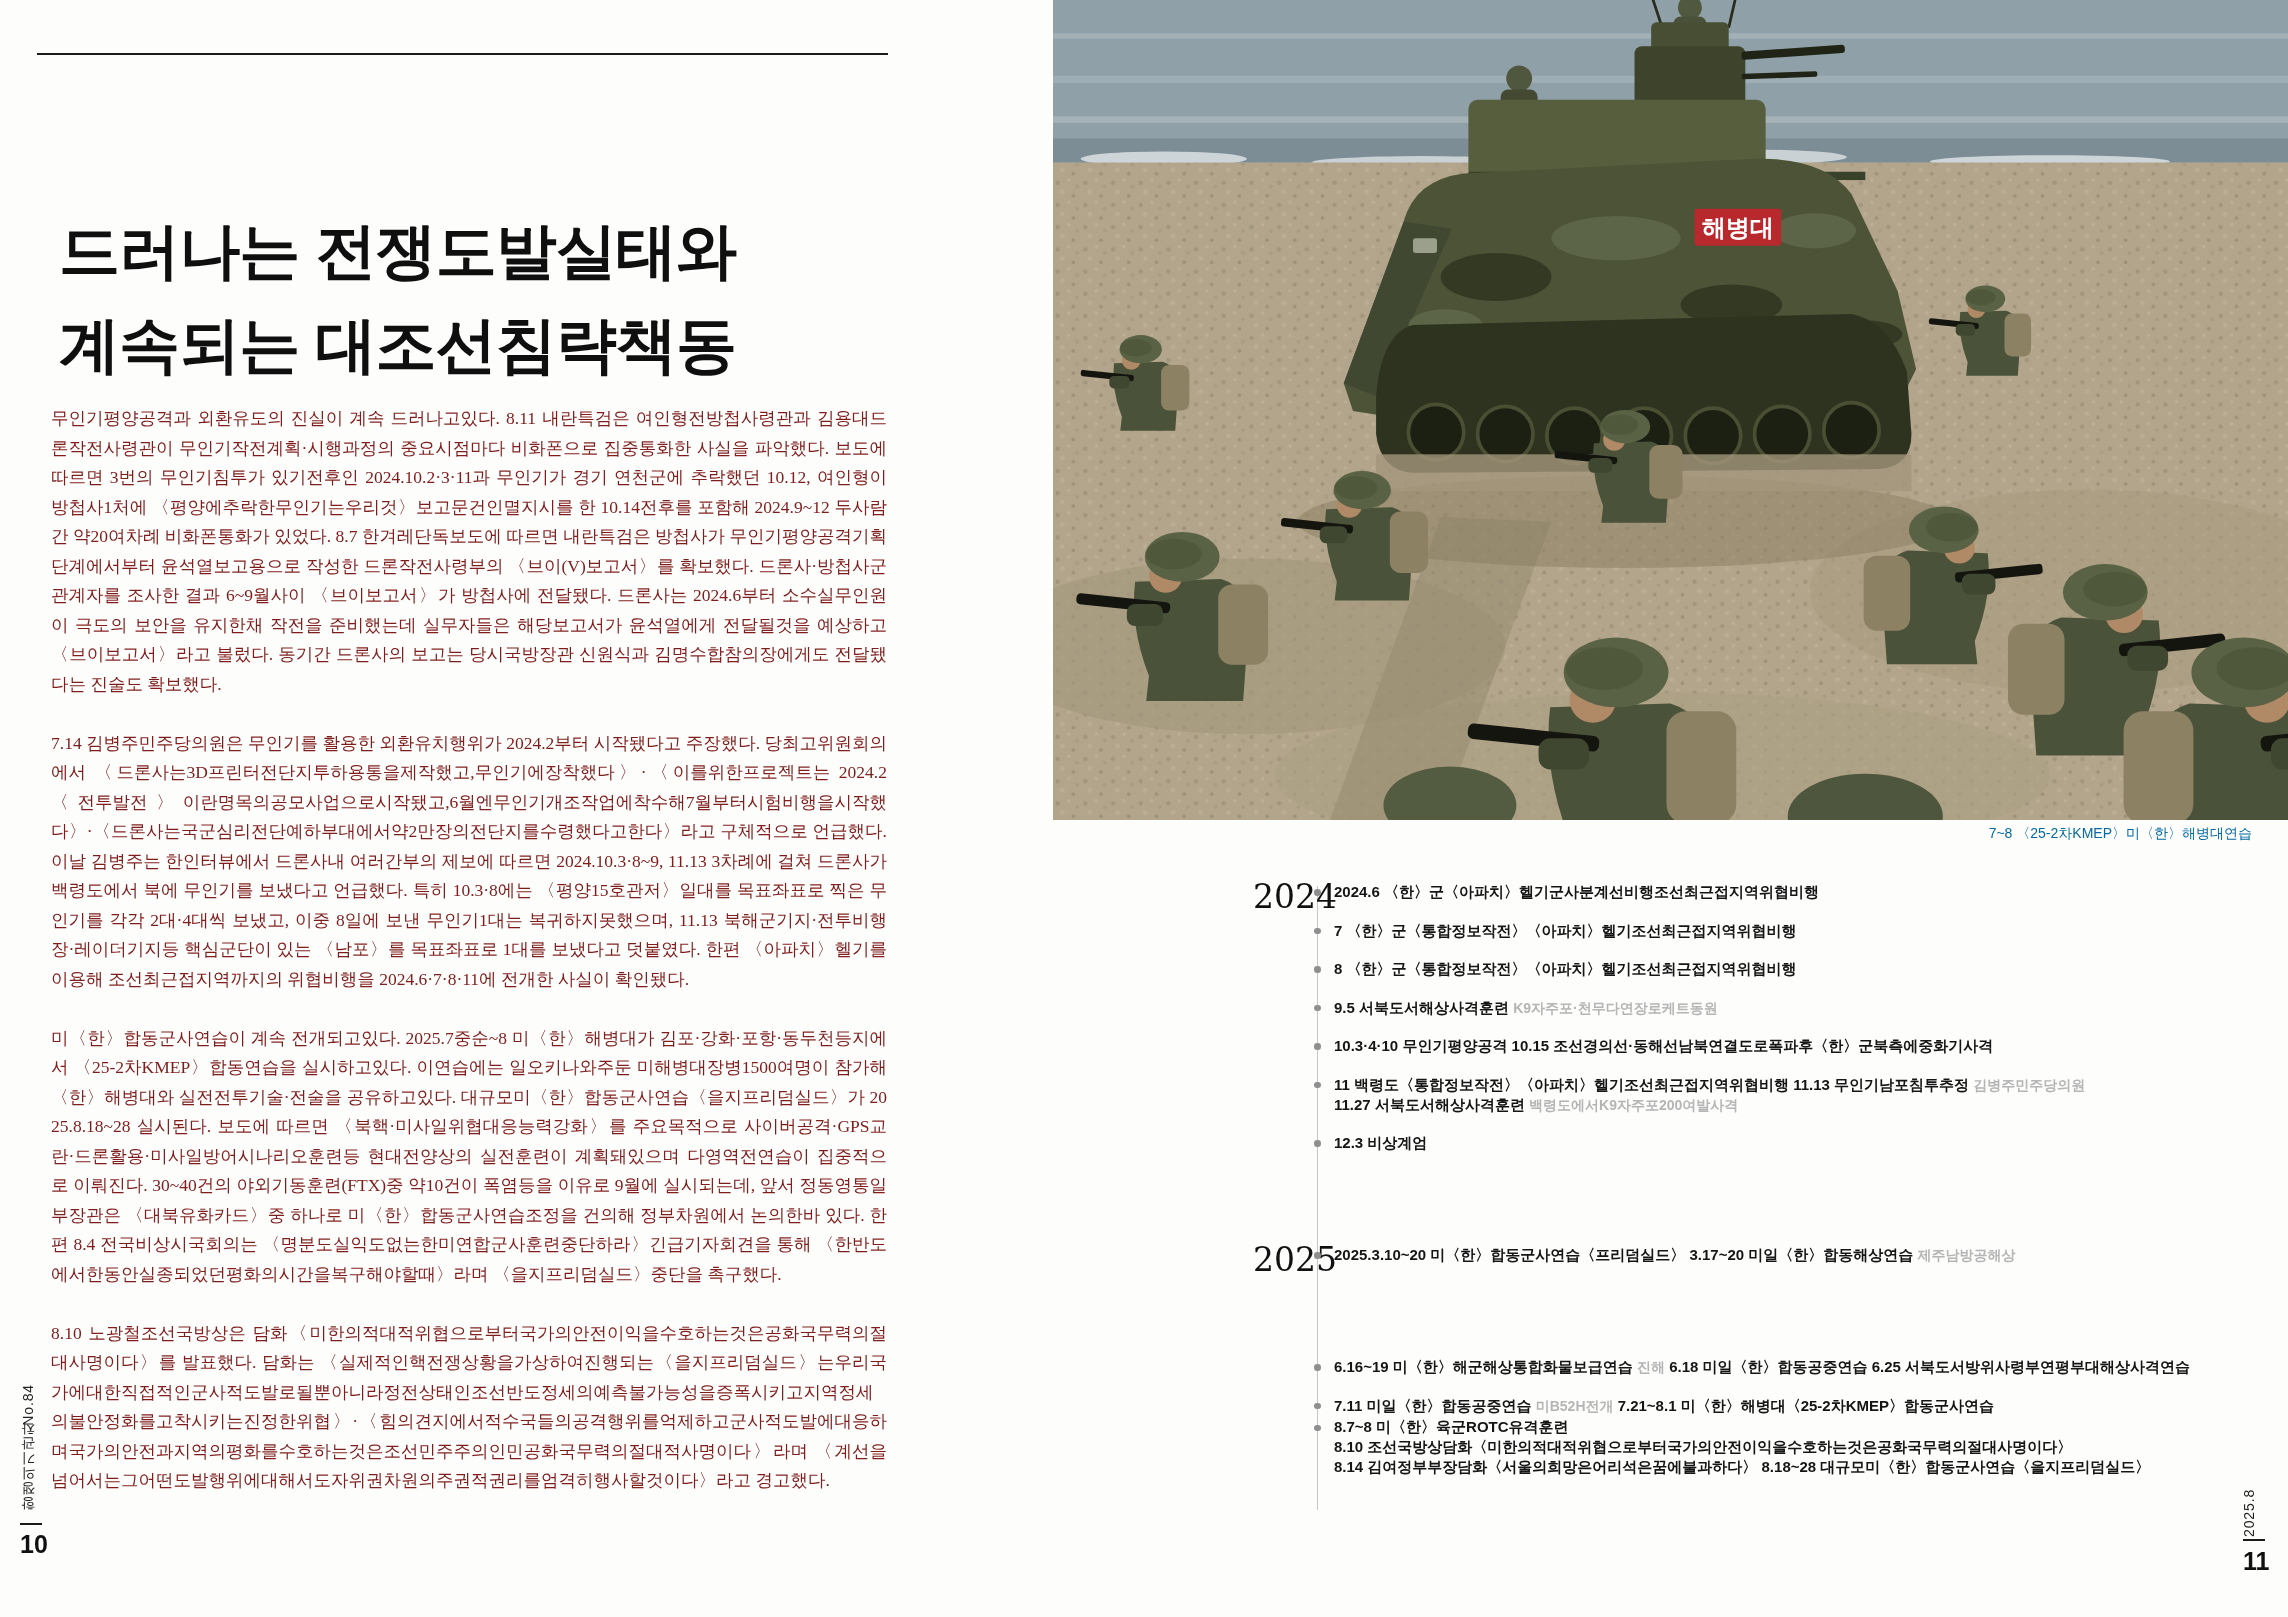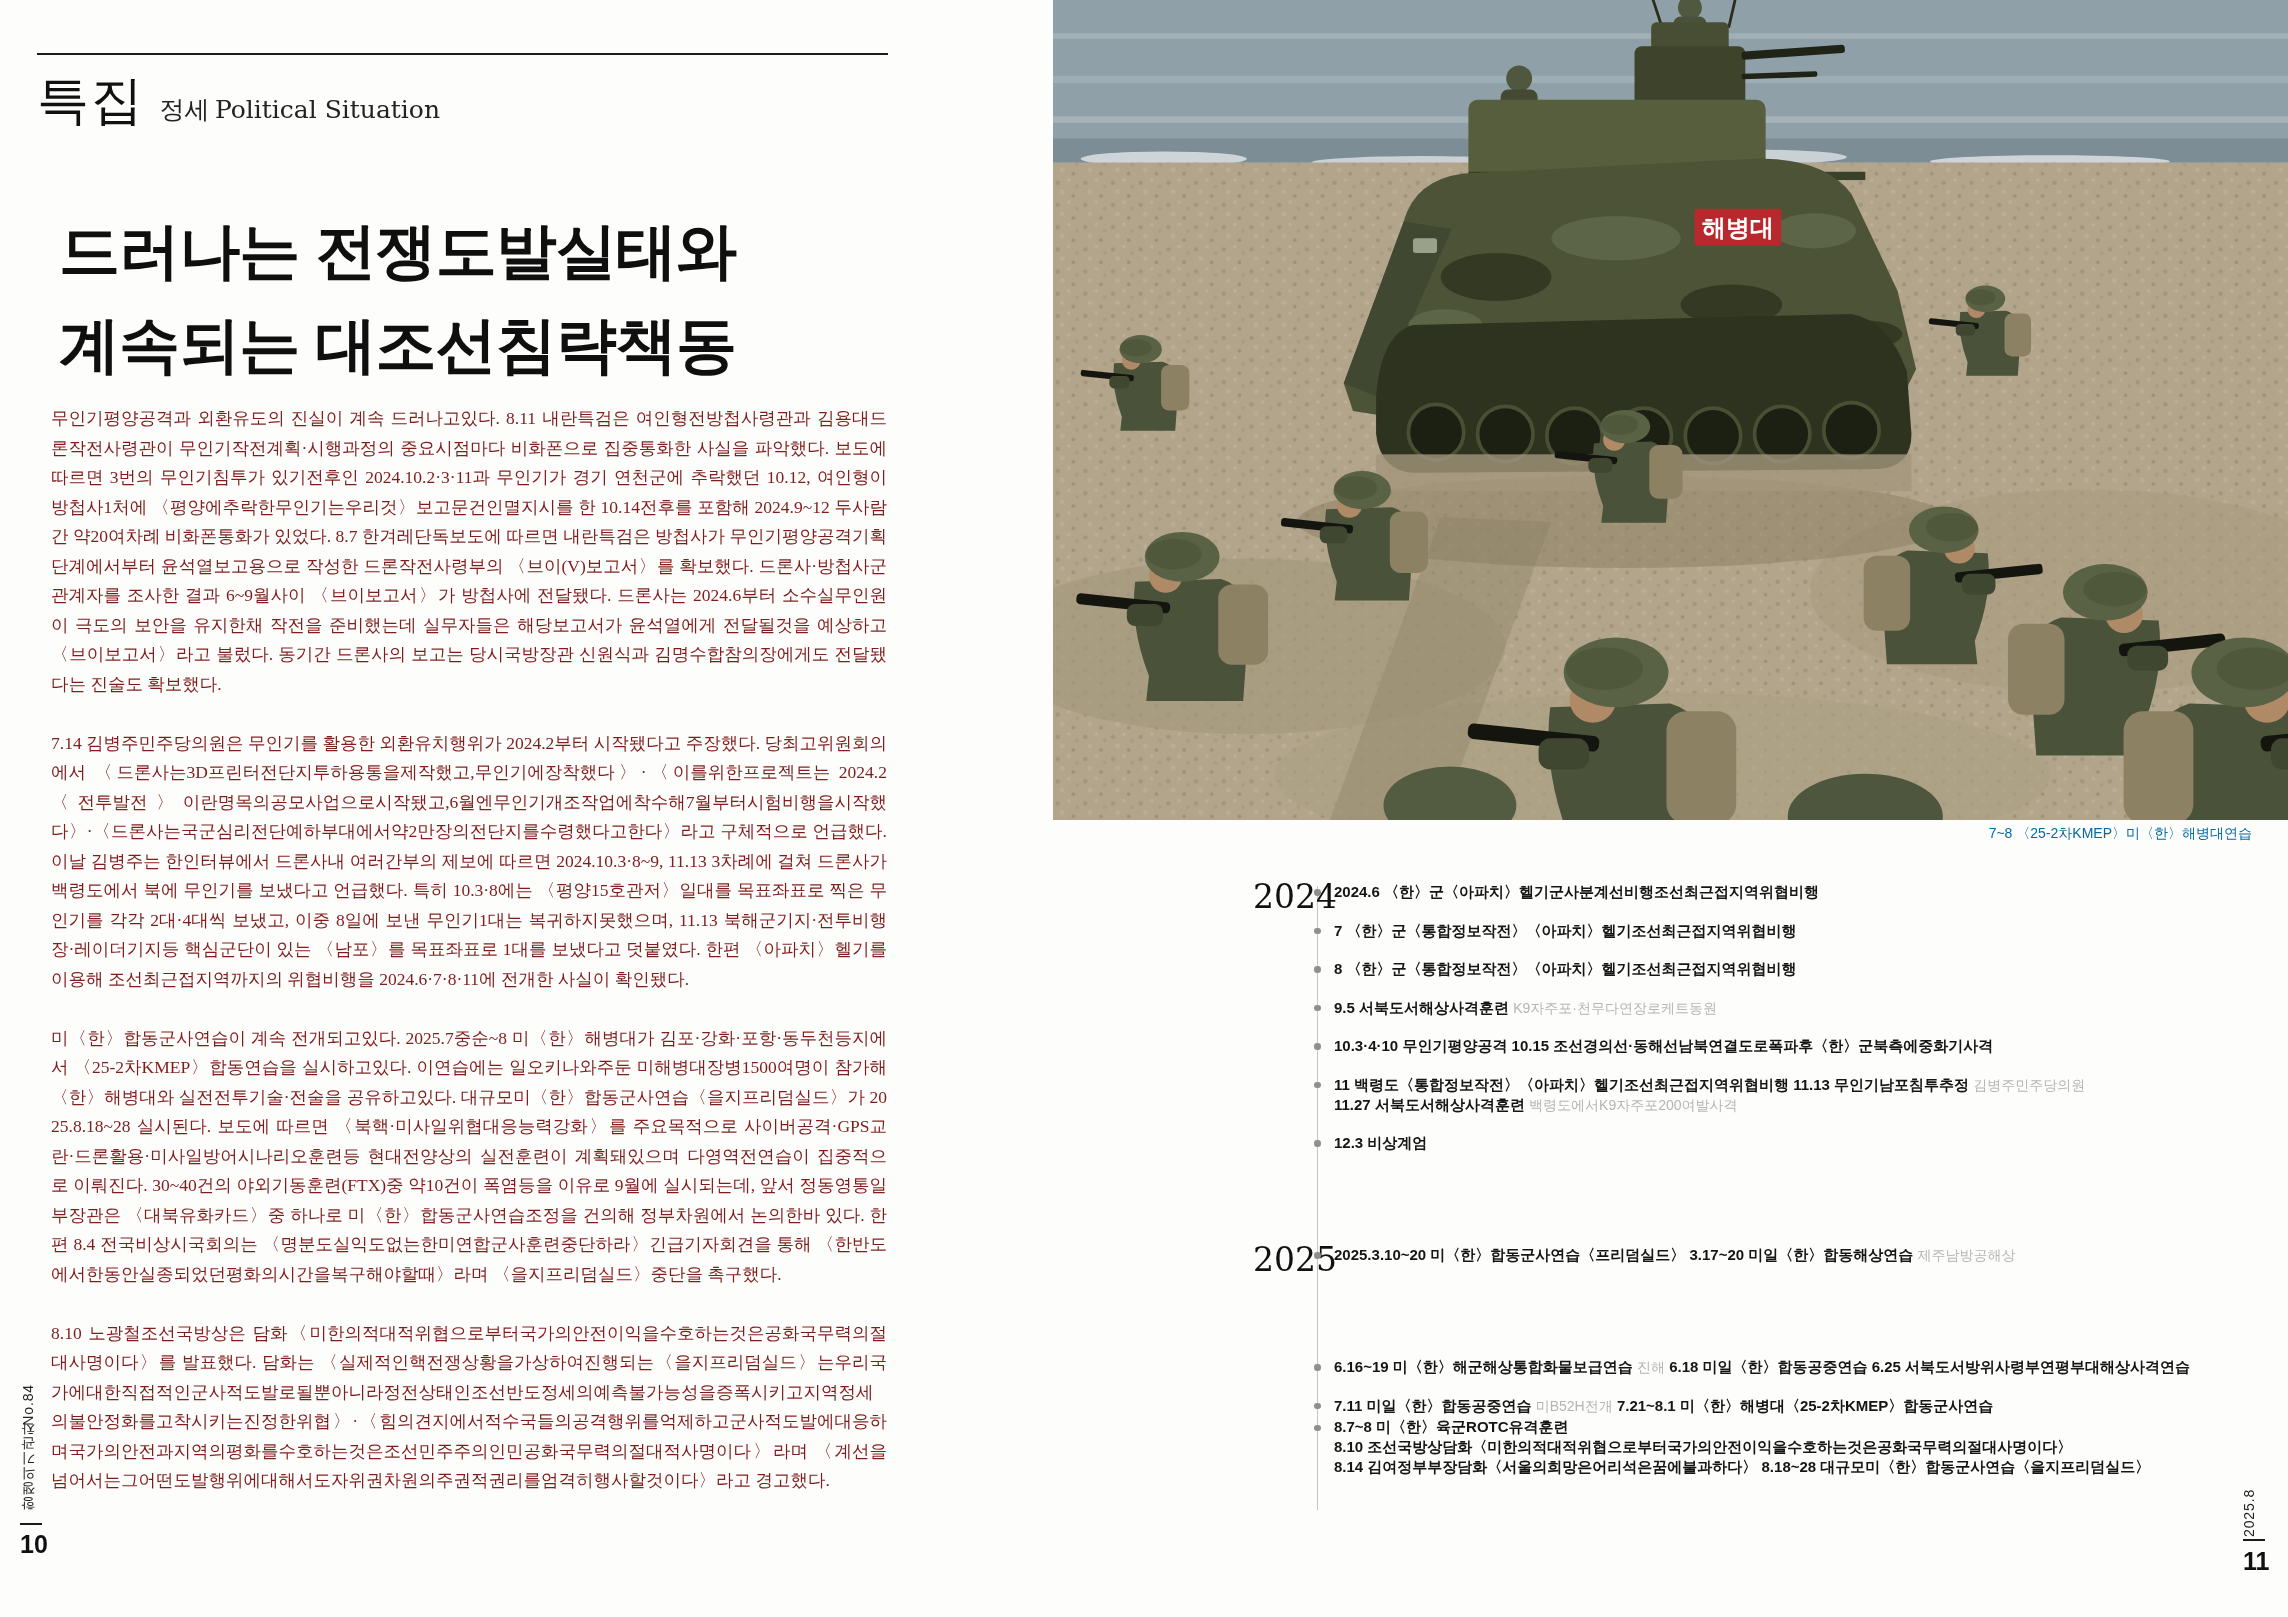--- a/index.html
+++ b/index.html
@@ -34,32 +34,29 @@
   .tl-rail{position:absolute;left:64px;top:3.7px;height:624px;width:0.9px;background:#c6c6c6;}
   .tl-group{position:relative;}
   .tl-group.gap-wide{margin-top:92px;}
   .tl-year{position:absolute;left:0;top:-5.5px;font-family:"DejaVu Serif","Liberation Serif",serif;font-size:33px;color:#111;}
   .tl-entry{position:relative;padding-left:81px;margin-top:18.5px;}
   .tl-entry.gap-first{margin-top:0;}
   .tl-entry.gap-wide{margin-top:92px;}
   .tl-entry.gap-tight{margin-top:1.8px;}
   .tl-entry.dotted::before{content:'';position:absolute;left:61px;top:7.4px;width:6.5px;height:6.5px;border-radius:50%;background:#8f8f8f;}
   .tl-line{font-family:"Liberation Sans","DejaVu Sans",sans-serif;font-size:15px;line-height:20px;font-weight:700;color:#151515;white-space:nowrap;}
-  .tl-gray{color:#b5b5b5;font-weight:400;font-size:14px;}
+  .tl-gray{color:#b5b5b5;font-weight:700;font-size:14px;}
 </style>
 </head>
 <body>
 
 <div class="spread">
 
   <div class="top-rule"></div>
 
-  <div class="eyebrow">
-    <span class="eyebrow-main">특집</span><span class="eyebrow-sub">정세</span><span class="eyebrow-sub eyebrow-en">Political Situation</span>
-  </div>
 
   <h1 class="title">
     <span class="title-line">드러나는 전쟁도발실태와</span>
     <span class="title-line">계속되는 대조선침략책동</span>
   </h1>
 
   <div class="article-body">
     <p>무인기평양공격과 외환유도의 진실이 계속 드러나고있다. 8.11 내란특검은 여인형전방첩사령관과 김용대드론작전사령관이 무인기작전계획·시행과정의 중요시점마다 비화폰으로 집중통화한 사실을 파악했다. 보도에 따르면 3번의 무인기침투가 있기전후인 2024.10.2·3·11과 무인기가 경기 연천군에 추락했던 10.12, 여인형이 방첩사1처에 〈평양에추락한무인기는우리것〉보고문건인멸지시를 한 10.14전후를 포함해 2024.9~12 두사람간 약20여차례 비화폰통화가 있었다. 8.7 한겨레단독보도에 따르면 내란특검은 방첩사가 무인기평양공격기획단계에서부터 윤석열보고용으로 작성한 드론작전사령부의 〈브이(V)보고서〉를 확보했다. 드론사·방첩사군관계자를 조사한 결과 6~9월사이 〈브이보고서〉가 방첩사에 전달됐다. 드론사는 2024.6부터 소수실무인원이 극도의 보안을 유지한채 작전을 준비했는데 실무자들은 해당보고서가 윤석열에게 전달될것을 예상하고 〈브이보고서〉라고 불렀다. 동기간 드론사의 보고는 당시국방장관 신원식과 김명수합참의장에게도 전달됐다는 진술도 확보했다.</p>
     <p>7.14 김병주민주당의원은 무인기를 활용한 외환유치행위가 2024.2부터 시작됐다고 주장했다. 당최고위원회의에서 〈드론사는3D프린터전단지투하용통을제작했고,무인기에장착했다〉·〈이를위한프로젝트는 2024.2〈전투발전〉이란명목의공모사업으로시작됐고,6월엔무인기개조작업에착수해7월부터시험비행을시작했다〉·〈드론사는국군심리전단예하부대에서약2만장의전단지를수령했다고한다〉라고 구체적으로 언급했다. 이날 김병주는 한인터뷰에서 드론사내 여러간부의 제보에 따르면 2024.10.3·8~9, 11.13 3차례에 걸쳐 드론사가 백령도에서 북에 무인기를 보냈다고 언급했다. 특히 10.3·8에는 〈평양15호관저〉일대를 목표좌표로 찍은 무인기를 각각 2대·4대씩 보냈고, 이중 8일에 보낸 무인기1대는 복귀하지못했으며, 11.13 북해군기지·전투비행장·레이더기지등 핵심군단이 있는 〈남포〉를 목표좌표로 1대를 보냈다고 덧붙였다. 한편 〈아파치〉헬기를 이용해 조선최근접지역까지의 위협비행을 2024.6·7·8·11에 전개한 사실이 확인됐다.</p>
     <p>미〈한〉합동군사연습이 계속 전개되고있다. 2025.7중순~8 미〈한〉해병대가 김포·강화·포항·동두천등지에서 〈25-2차KMEP〉합동연습을 실시하고있다. 이연습에는 일오키나와주둔 미해병대장병1500여명이 참가해 〈한〉해병대와 실전전투기술·전술을 공유하고있다. 대규모미〈한〉합동군사연습〈을지프리덤실드〉가 2025.8.18~28 실시된다. 보도에 따르면 〈북핵·미사일위협대응능력강화〉를 주요목적으로 사이버공격·GPS교란·드론활용·미사일방어시나리오훈련등 현대전양상의 실전훈련이 계획돼있으며 다영역전연습이 집중적으로 이뤄진다. 30~40건의 야외기동훈련(FTX)중 약10건이 폭염등을 이유로 9월에 실시되는데, 앞서 정동영통일부장관은 〈대북유화카드〉중 하나로 미〈한〉합동군사연습조정을 건의해 정부차원에서 논의한바 있다. 한편 8.4 전국비상시국회의는 〈명분도실익도없는한미연합군사훈련중단하라〉긴급기자회견을 통해 〈한반도에서한동안실종되었던평화의시간을복구해야할때〉라며 〈을지프리덤실드〉중단을 촉구했다.</p>

